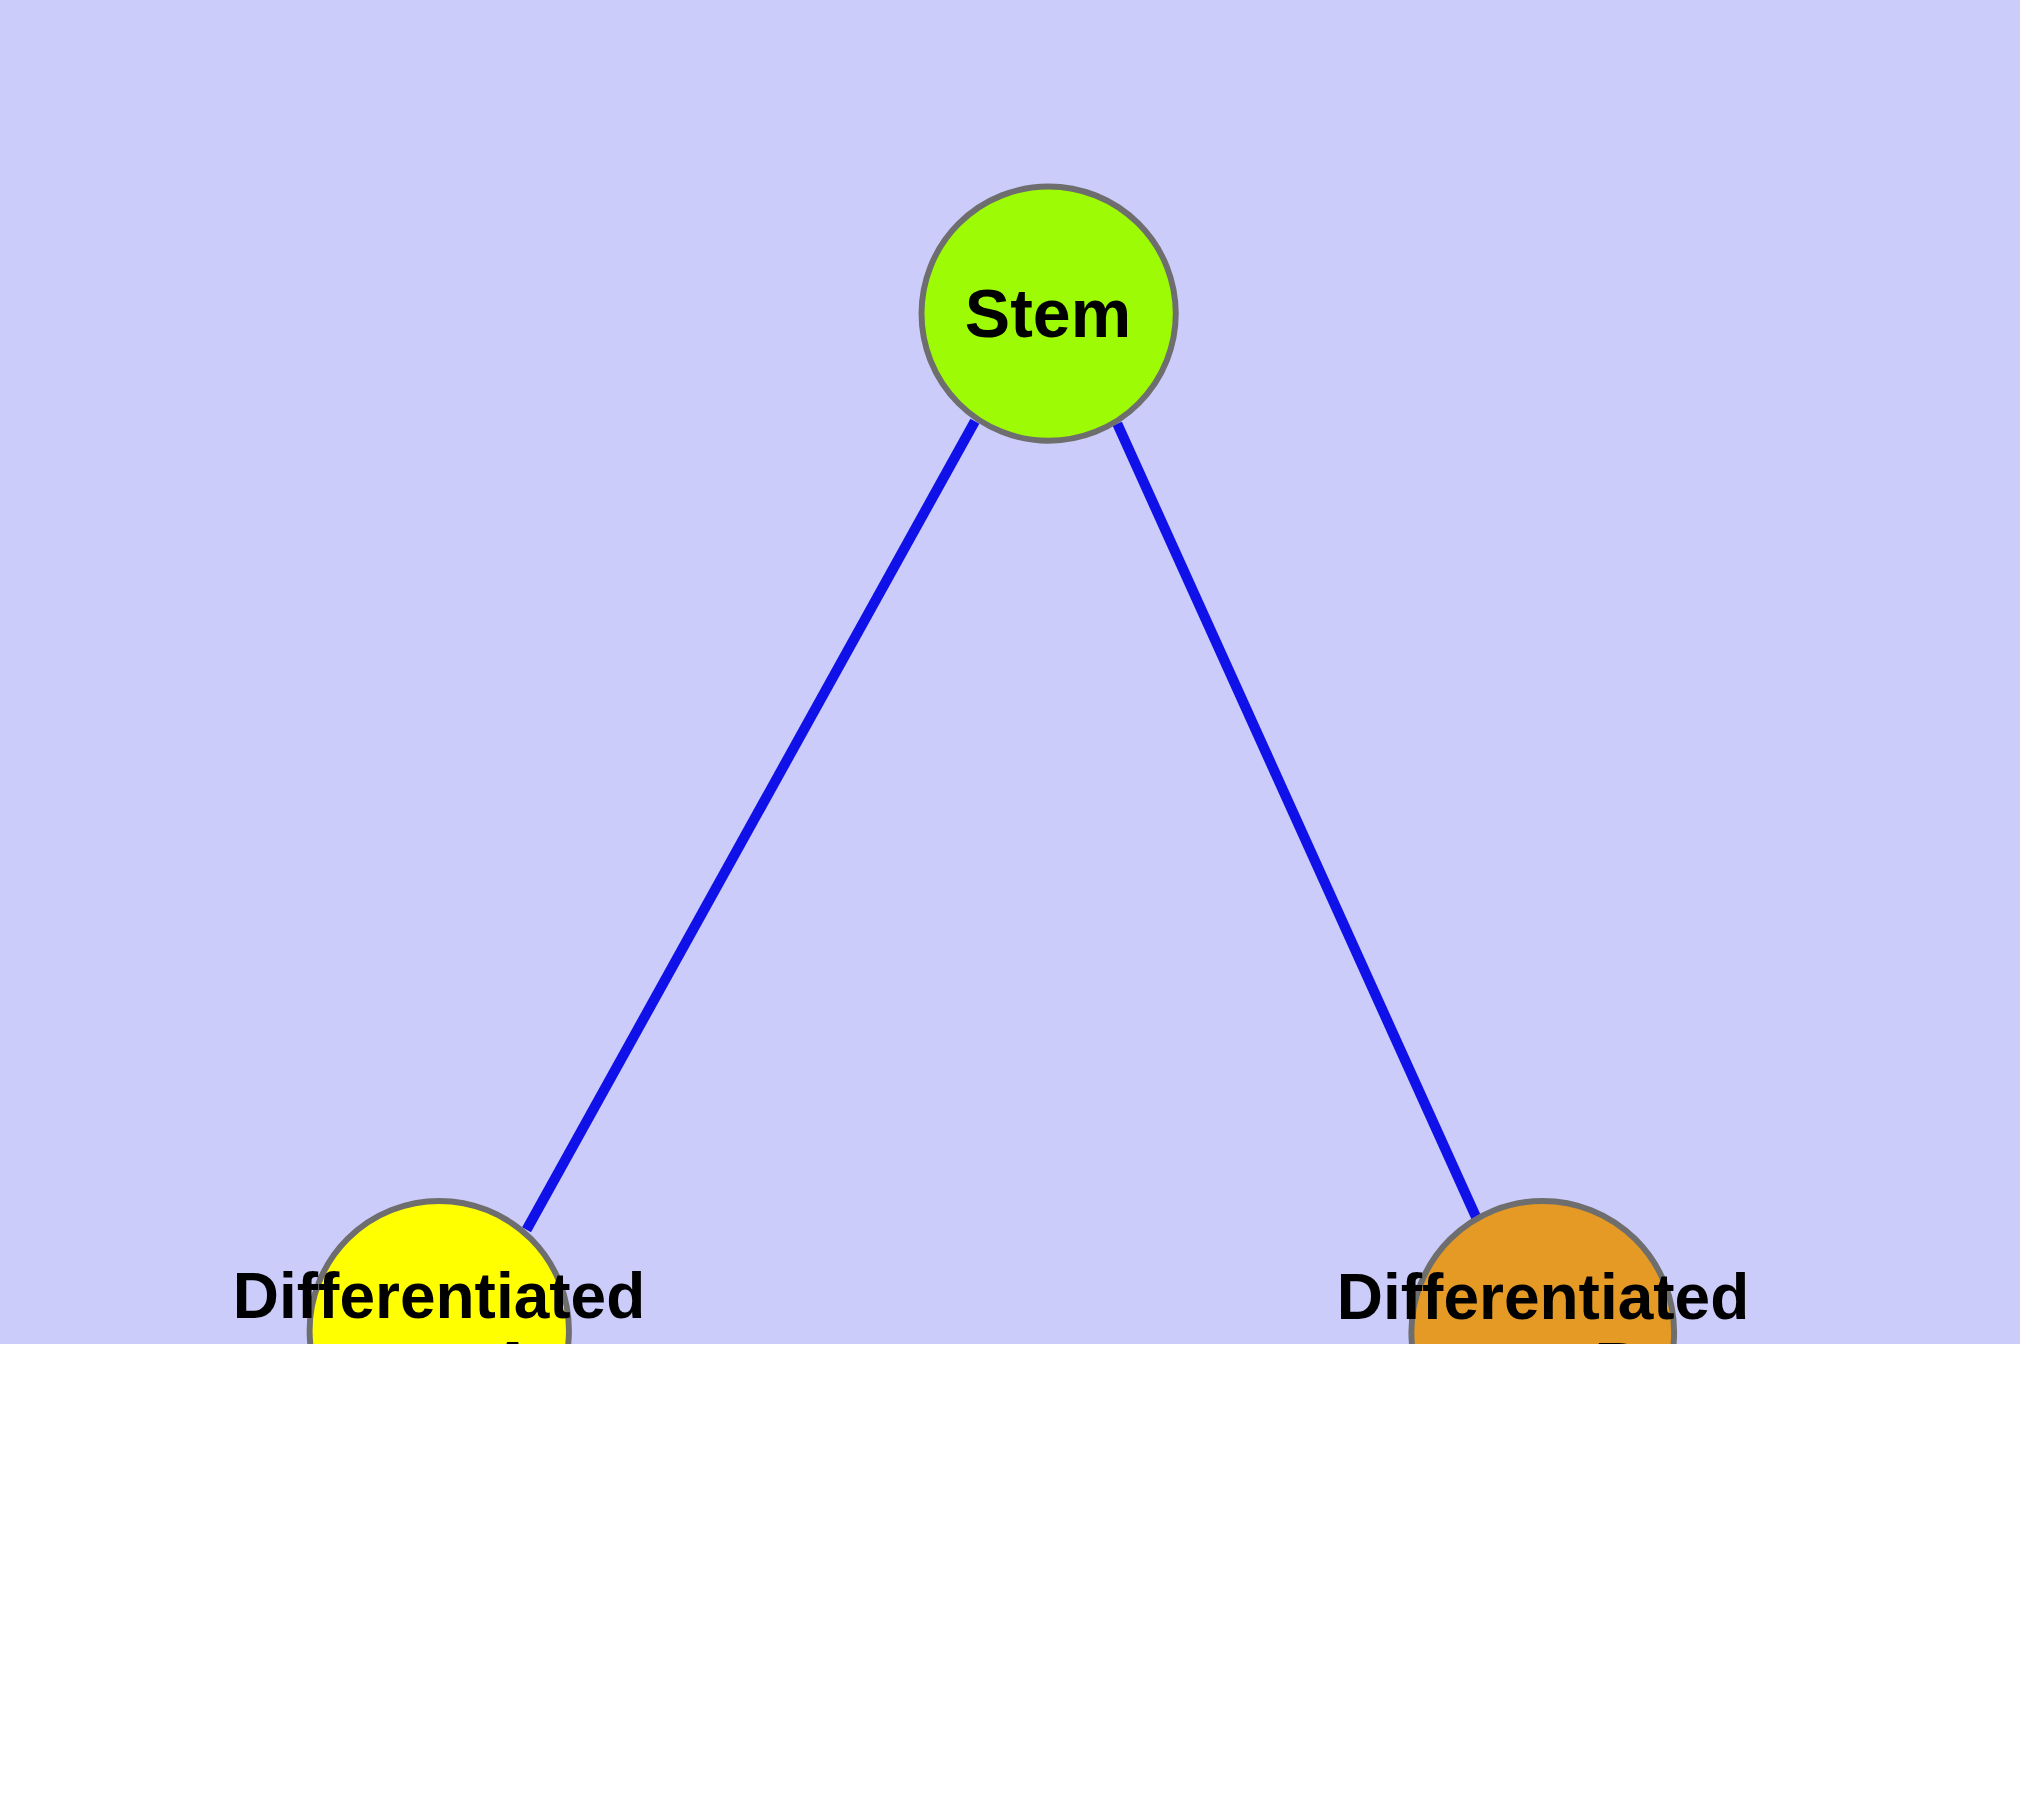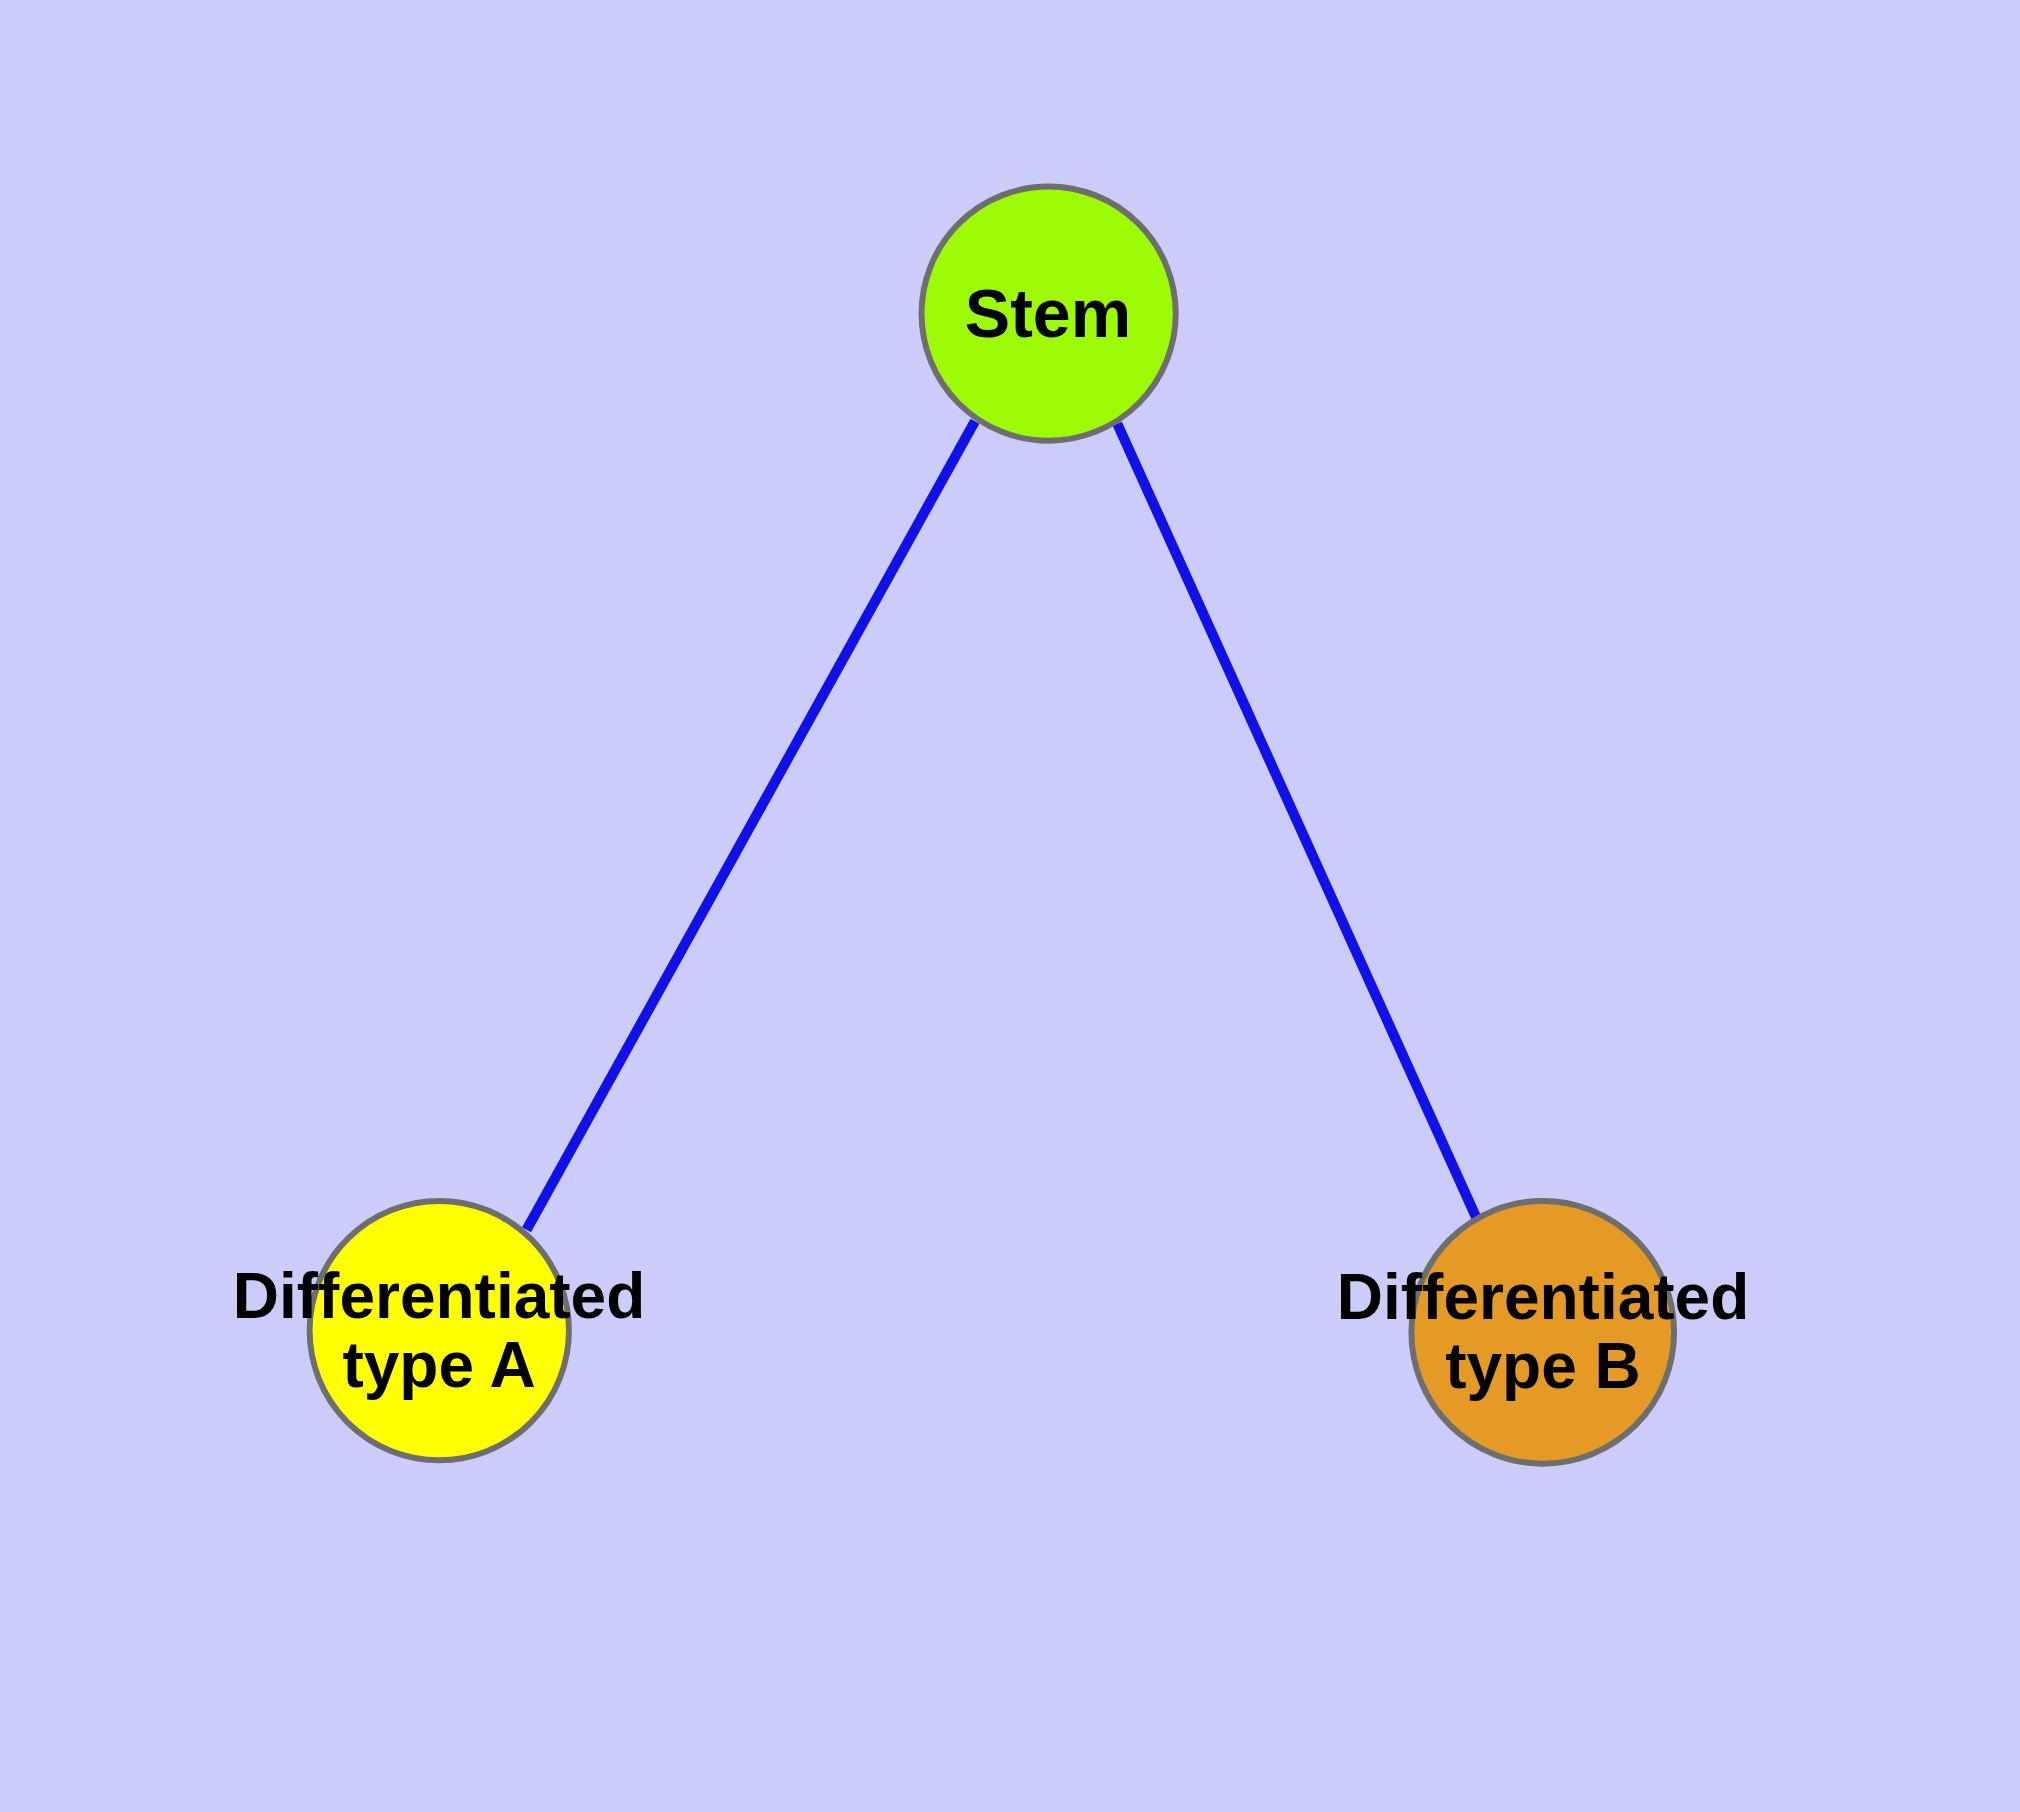--- a/index.html
+++ b/index.html
@@ -43,21 +43,21 @@
   .node-label.stem {
     font-size: 68px;
   }
   .node-label.leaf {
     font-size: 64px;
   }
 </style>
 </head>
 <body>
 
-<div id="canvas" style="width: 2021px; height: 1812px;">
+<div id="canvas" style="width: 2021px; height: 1344px;">
 
   <div id="bg-rect" style="background: rgb(204, 204, 250);"></div>
 
   <svg id="graph-svg" viewBox="0 0 2384 2138" style="width: 2021px; height: 1812px;">
     <g>
       <line class="edge" x1="1150" y1="497" x2="621" y2="1451" stroke="#1010E8" stroke-width="12" stroke-linecap="butt"></line>
       <line class="edge" x1="1318" y1="500" x2="1744" y2="1442" stroke="#1010E8" stroke-width="12" stroke-linecap="butt"></line>
     </g>
     <g>
       <circle class="node-circle" cx="1237" cy="370" r="150" fill="#9DFB05" stroke="#6E6E6E" stroke-width="7"></circle>

